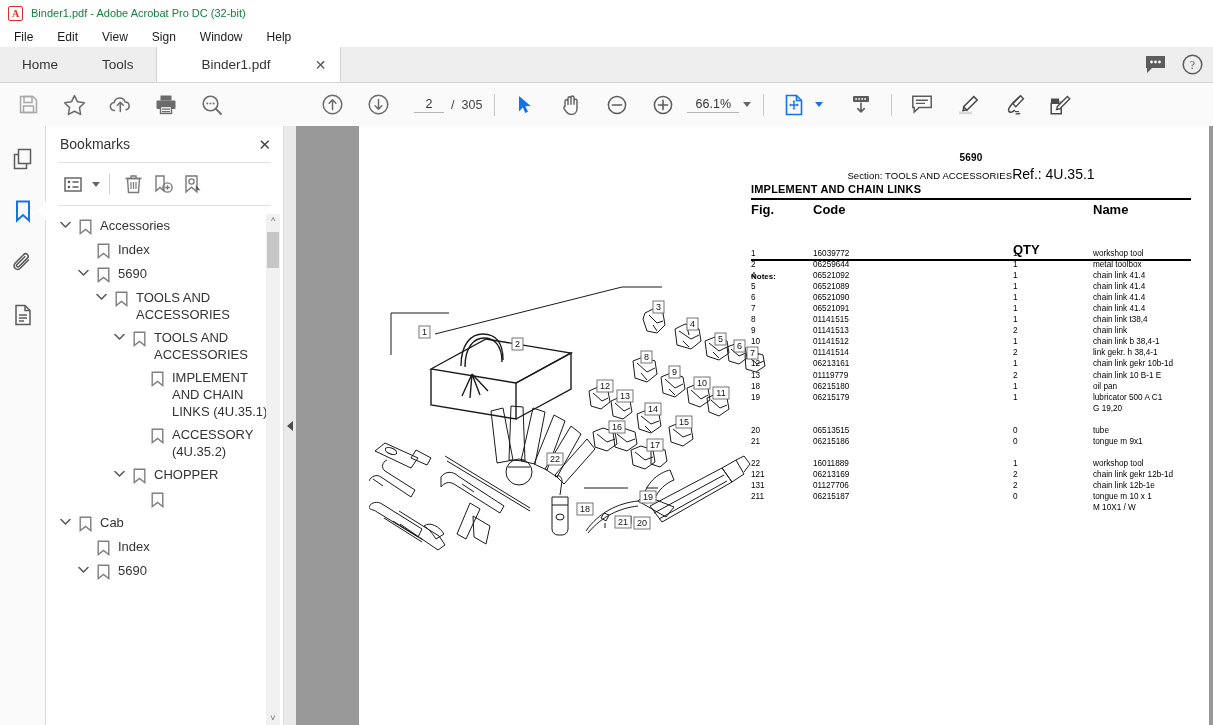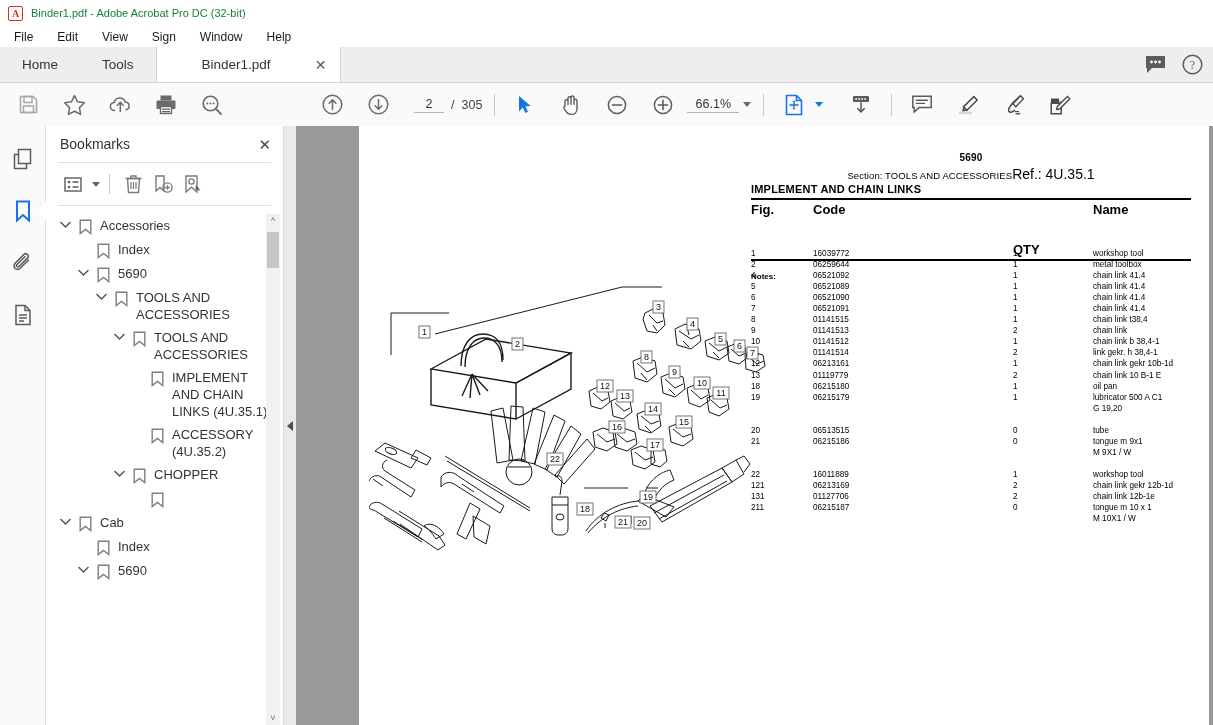--- a/index.html
+++ b/index.html
@@ -785,26 +785,20 @@
                 <span class="pt-fig">20</span>
                 <span class="pt-code">06513515</span>
                 <span class="pt-qty">0</span>
                 <span class="pt-name">tube</span>
               </div>
               <div class="pt-row">
                 <span class="pt-fig">21</span>
                 <span class="pt-code">06215186</span>
                 <span class="pt-qty">0</span>
                 <span class="pt-name">tongue m 9x1</span>
-              </div>
-              <div class="pt-row">
-                <span class="pt-fig"></span>
-                <span class="pt-code"></span>
-                <span class="pt-qty"></span>
-                <span class="pt-name">M 9X1 / W</span>
               </div>
               <div class="pt-row spacer"></div>
               <div class="pt-row">
                 <span class="pt-fig">22</span>
                 <span class="pt-code">16011889</span>
                 <span class="pt-qty">1</span>
                 <span class="pt-name">workshop tool</span>
               </div>
               <div class="pt-row">
                 <span class="pt-fig">121</span>

